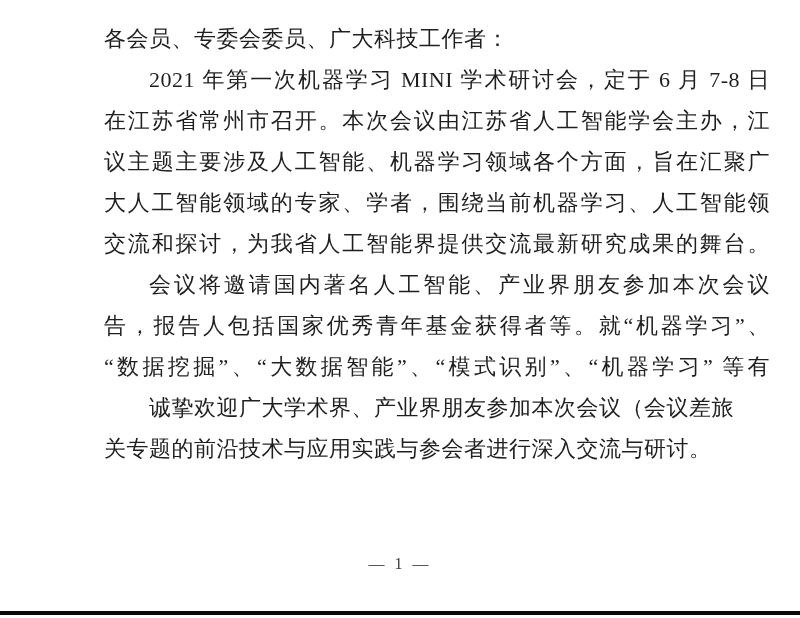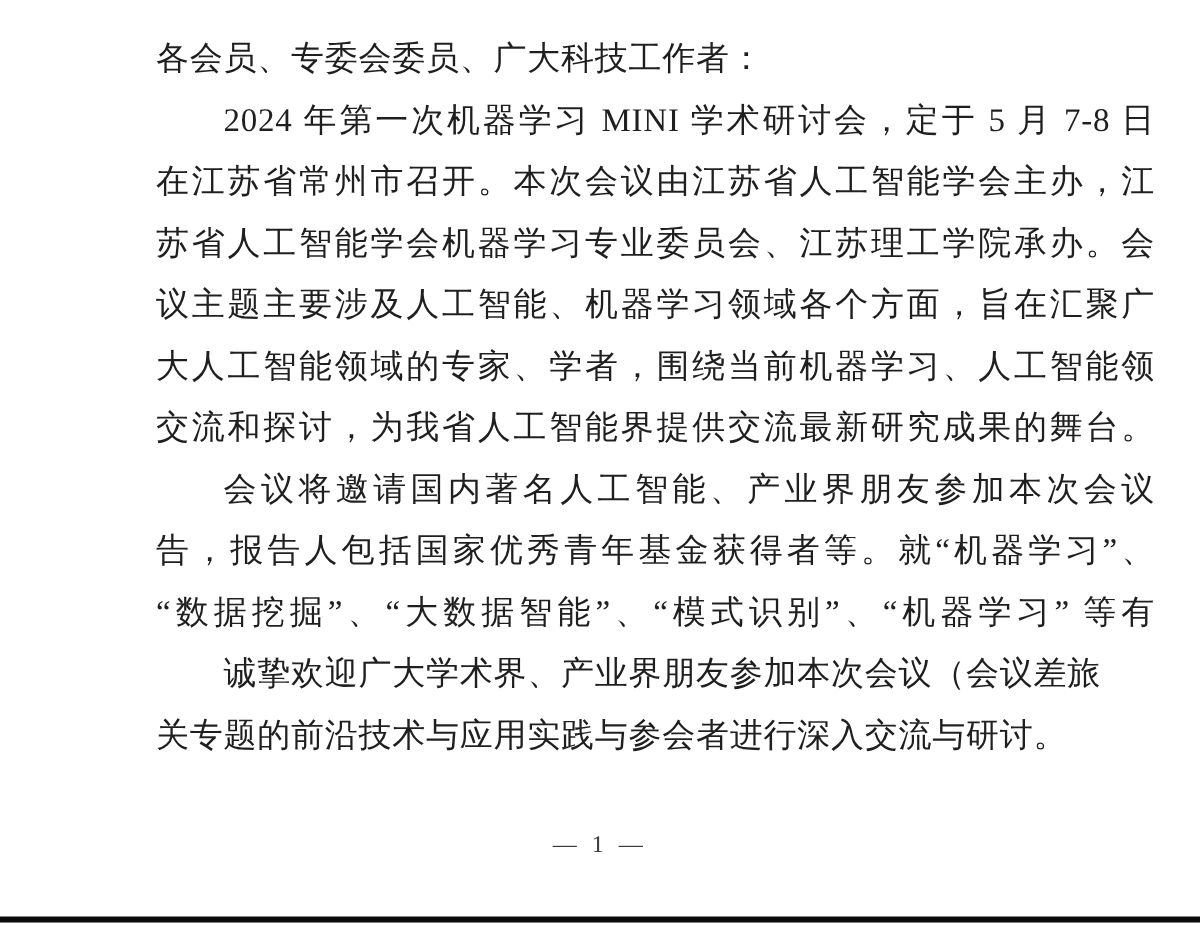--- a/index.html
+++ b/index.html
@@ -59,23 +59,22 @@
     background: #0a0a0a;
   }
 </style>
 </head>
 <body>
 
 <div class="page">
 
   <div class="doc-body">
     <div class="doc-line">各会员、专委会委员、广大科技工作者：</div>
-    <div class="doc-line indent justify">2024 年第一次机器学习 MINI 学术研讨会，定于 5 月 7-8 日</div>
+    <div class="doc-line indent justify">2021 年第一次机器学习 MINI 学术研讨会，定于 6 月 7-8 日</div>
     <div class="doc-line justify">在江苏省常州市召开。本次会议由江苏省人工智能学会主办，江</div>
-    <div class="doc-line justify">苏省人工智能学会机器学习专业委员会、江苏理工学院承办。会</div>
     <div class="doc-line justify">议主题主要涉及人工智能、机器学习领域各个方面，旨在汇聚广</div>
     <div class="doc-line justify">大人工智能领域的专家、学者，围绕当前机器学习、人工智能领</div>
     <div class="doc-line justify">交流和探讨，为我省人工智能界提供交流最新研究成果的舞台。</div>
     <div class="doc-line indent justify">会议将邀请国内著名人工智能、产业界朋友参加本次会议</div>
     <div class="doc-line justify">告，报告人包括国家优秀青年基金获得者等。就“机器学习”、</div>
     <div class="doc-line justify">“数据挖掘”、“大数据智能”、“模式识别”、“机器学习” 等有</div>
     <div class="doc-line indent">诚挚欢迎广大学术界、产业界朋友参加本次会议（会议差旅</div>
     <div class="doc-line">关专题的前沿技术与应用实践与参会者进行深入交流与研讨。</div>
   </div>
 

